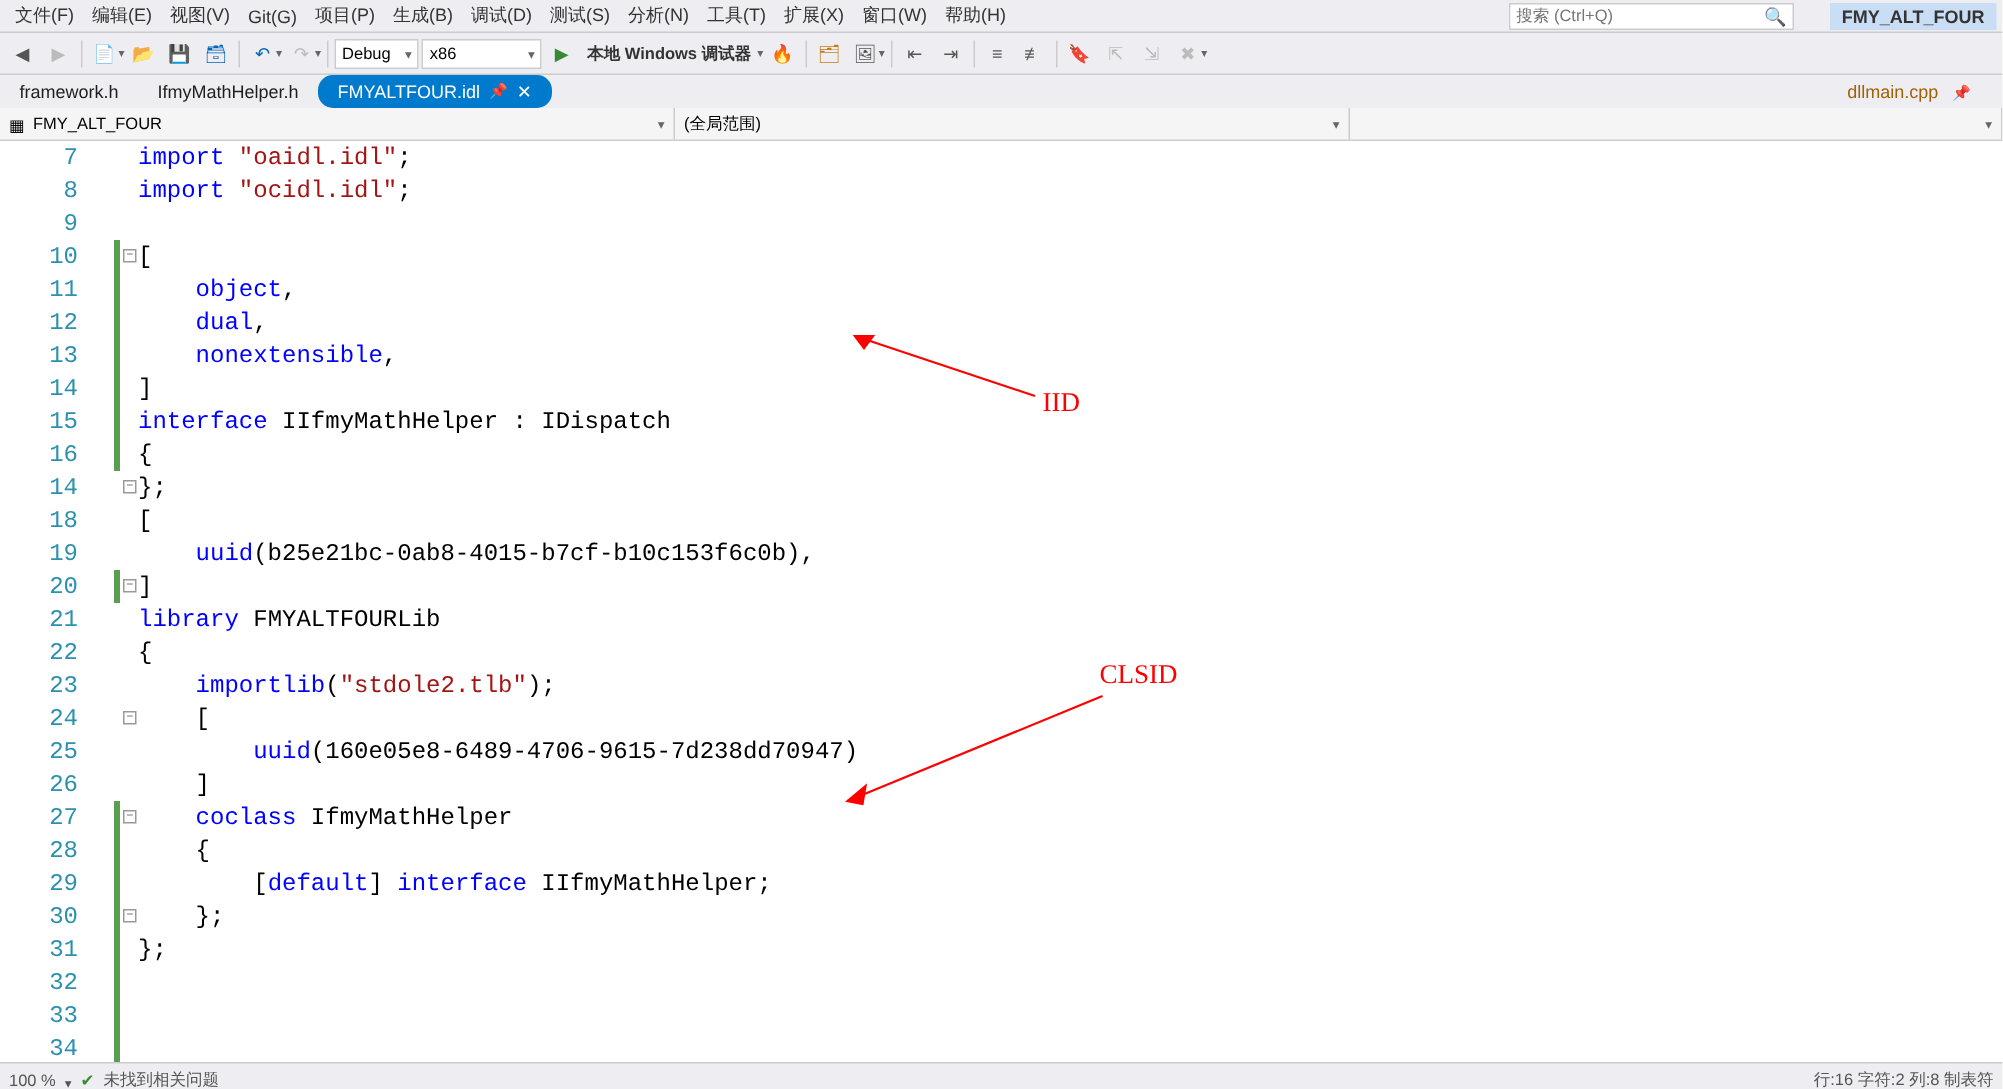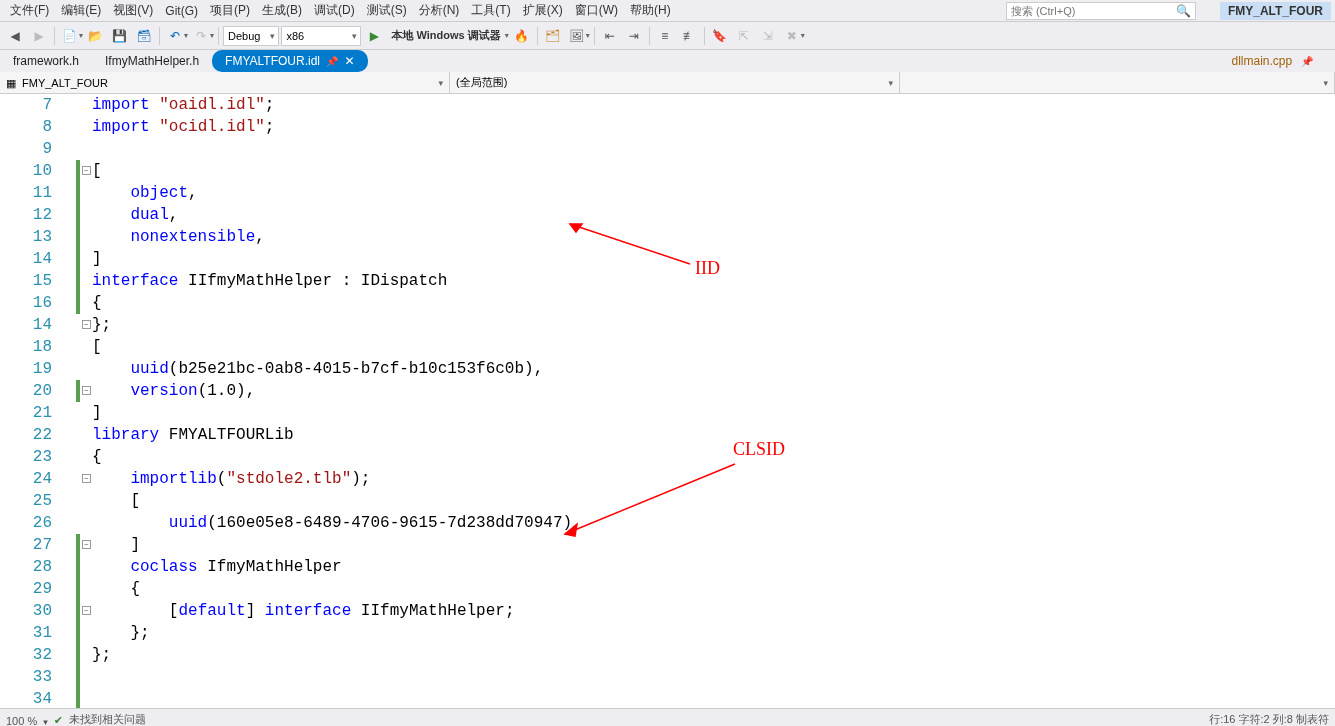--- a/index.html
+++ b/index.html
@@ -201,21 +201,20 @@
     <div class="row"><span class="pln">[</span></div>
     <div class="row">    <span class="kw">object</span><span class="pln">,</span></div>
     <div class="row">    <span class="kw">dual</span><span class="pln">,</span></div>
     <div class="row">    <span class="kw">nonextensible</span><span class="pln">,</span></div>
     <div class="row"><span class="pln">]</span></div>
     <div class="row"><span class="kw">interface</span><span class="pln"> IIfmyMathHelper : IDispatch</span></div>
     <div class="row"><span class="pln">{</span></div>
     <div class="row"><span class="pln">};</span></div>
     <div class="row"><span class="pln">[</span></div>
     <div class="row">    <span class="kw">uuid</span><span class="pln">(b25e21bc-0ab8-4015-b7cf-b10c153f6c0b),</span></div>
-    <div class="row">    <span class="kw">version</span><span class="pln">(1.0),</span></div>
     <div class="row"><span class="pln">]</span></div>
     <div class="row"><span class="kw">library</span><span class="pln"> FMYALTFOURLib</span></div>
     <div class="row"><span class="pln">{</span></div>
     <div class="row">    <span class="kw">importlib</span><span class="pln">(</span><span class="str">"stdole2.tlb"</span><span class="pln">);</span></div>
     <div class="row">    <span class="pln">[</span></div>
     <div class="row">        <span class="kw">uuid</span><span class="pln">(160e05e8-6489-4706-9615-7d238dd70947)</span></div>
     <div class="row">    <span class="pln">]</span></div>
     <div class="row">    <span class="kw">coclass</span><span class="pln"> IfmyMathHelper</span></div>
     <div class="row">    <span class="pln">{</span></div>
     <div class="row">        <span class="pln">[</span><span class="kw">default</span><span class="pln">] </span><span class="kw">interface</span><span class="pln"> IIfmyMathHelper;</span></div>

